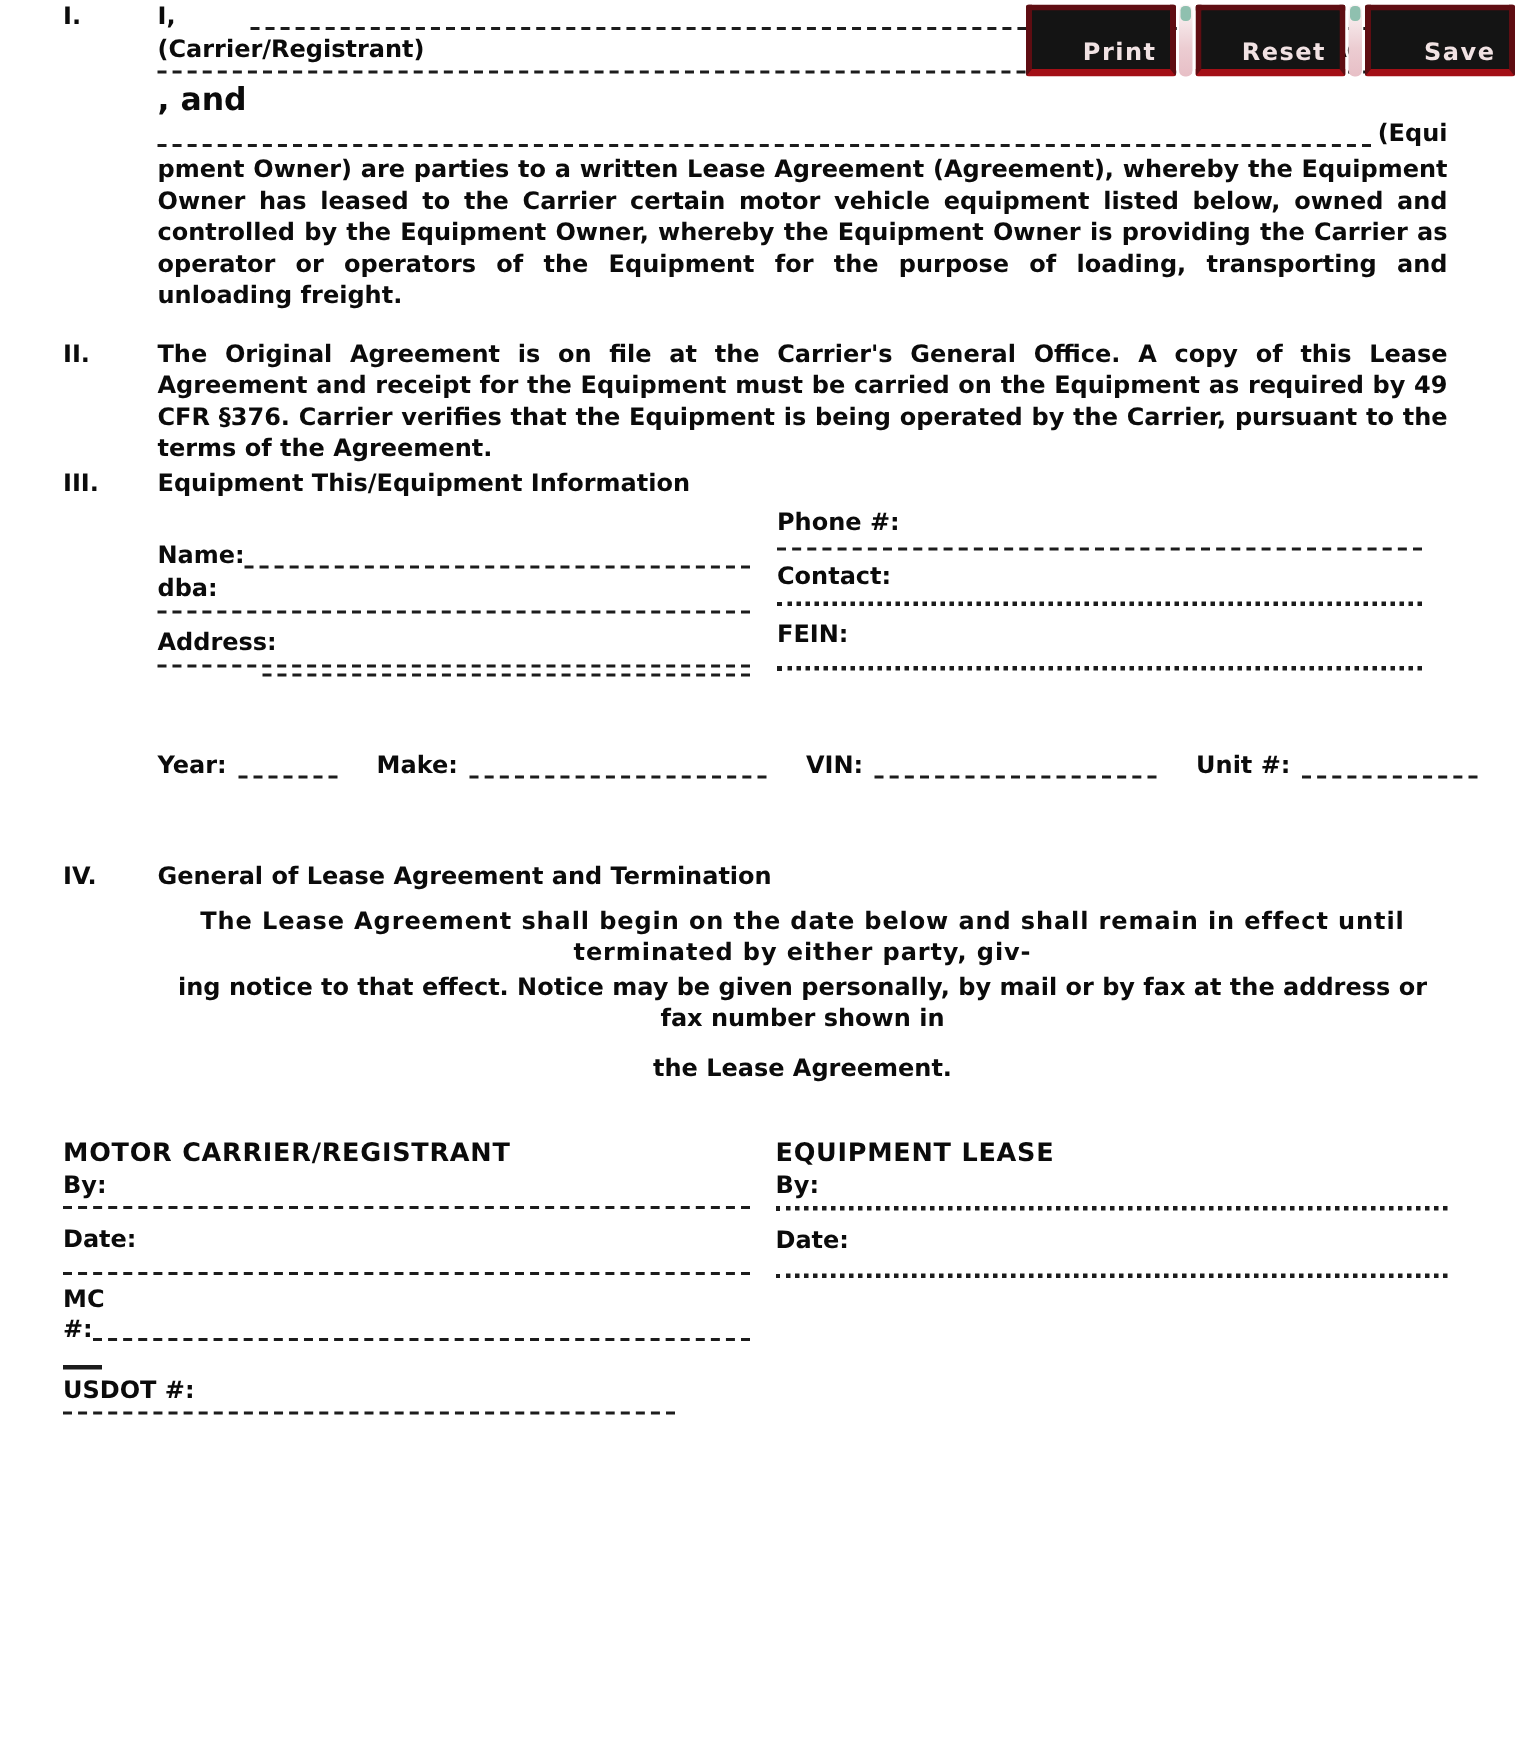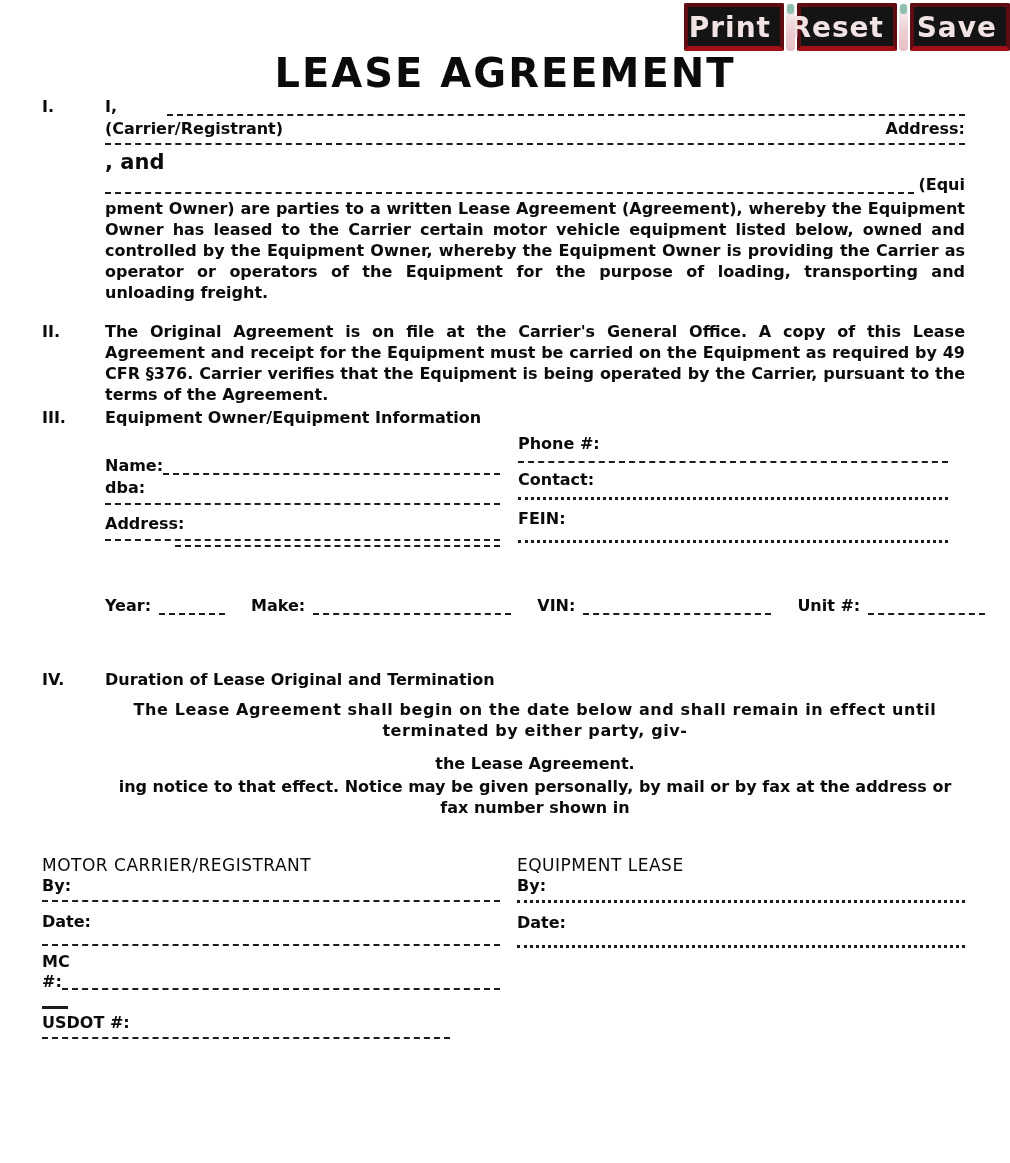--- a/index.html
+++ b/index.html
@@ -8,21 +8,21 @@
     position:relative; width:1010px; height:1163px; margin:0 auto;
     background:#ffffff; color:#0b0b0b;
     font-family:"DejaVu Sans", sans-serif; overflow:hidden;
   }
 
   
   .toolbar { position:absolute; top:3px; right:0; display:flex; align-items:stretch; height:48px; z-index:5; }
   .btn {
     width:100px; background:#141414;
     border:4px solid #5f0d12; border-bottom:5px solid #a30f16; border-radius:2px;
-    color:#f1e2e3; font-weight:bold; font-size:28px;
+    color:#f1e2e3; font-weight:bold; font-size:16px;
     display:flex; align-items:flex-end; justify-content:flex-end;
     padding:0 9px 2px 4px; cursor:pointer; letter-spacing:1px;
   }
   .sep { width:9px; margin:0 2px; border-radius:4px;
     background:linear-gradient(#fbf7f7, #eccdd2 60%, #e7bfc6); position:relative; }
   .sep::before { content:""; position:absolute; top:1px; left:1px; right:1px; height:10px;
     background:#8fc0af; border-radius:3px; }
 
   
   .title { margin:50px 120px 0 120px; text-align:center; font-size:40px; font-weight:bold;
@@ -72,21 +72,21 @@
   .vehicle-row .gap { width:26px; }
   .w-year { flex:0 0 66px; } .w-make { flex:0 0 198px; } .w-vin { flex:0 0 188px; } .w-unit { flex:1; }
 
   .sec4 { margin-top:52px; }
   .sec4 .para { margin-top:8px; text-align:center; }
   .sec4 .p2 { margin-top:2px; }
   .sec4 .p3 { margin-top:12px; }
 
   
   .sig { display:grid; grid-template-columns:458px 1fr; column-gap:17px; margin:36px 45px 0 42px; }
-  .sig-heading { font-weight:normal; font-size:17px; line-height:22px; letter-spacing:0.5px; }
+  .sig-heading { font-weight:bold; font-size:17px; line-height:22px; letter-spacing:0.5px; }
   .sig .lbl { line-height:20px; }
   .sig .hl { margin-top:4px; }
   .sig .date-lbl { margin-top:10px; }
   .sig .date-line { margin-top:12px; }
   .mc-lbl { margin-top:6px; line-height:18px; }
   .mc-row { line-height:20px; }
   .tiny-line { width:26px; border-bottom:3px solid #1c1c1c; margin-top:14px; }
   .usdot-lbl { margin-top:4px; line-height:22px; }
   .usdot-line { margin-top:14px; width:408px; }
 </style>
@@ -96,21 +96,20 @@
 <div class="page">
 
   <div class="toolbar">
     <div class="btn">Print</div>
     <div class="sep"></div>
     <div class="btn">Reset</div>
     <div class="sep"></div>
     <div class="btn">Save</div>
   </div>
 
-  <div class="title">LEASE AGREEMENT</div>
 
   <div class="sec sec1">
     <div class="num">I.</div>
     <div>
       <div class="row s1-row1">
         <span class="lbl">I,</span>
         <span class="fl"></span>
       </div>
       <div class="s1-row2">
         <span class="lbl">(Carrier/Registrant)</span>
@@ -126,21 +125,21 @@
     </div>
   </div>
 
   <div class="sec sec2">
     <div class="num">II.</div>
     <div class="para">The Original Agreement is on file at the Carrier's General Office. A copy of this Lease Agreement and receipt for the Equipment must be carried on the Equipment as required by 49 CFR §376. Carrier verifies that the Equipment is being operated by the Carrier, pursuant to the terms of the Agreement.</div>
   </div>
 
   <div class="sec sec3">
     <div class="num">III.</div>
-    <div class="sec-heading">Equipment Owner/Equipment Information</div>
+    <div class="sec-heading">Equipment This/Equipment Information</div>
   </div>
 
   <div class="fields">
     <div class="fcol-left">
       <div class="row name-row">
         <span class="lbl">Name:</span>
         <span class="fl"></span>
       </div>
       <div class="lbl dba-lbl">dba:</div>
       <div class="hl"></div>
@@ -168,24 +167,24 @@
     <span class="lbl">VIN:</span>
     <span class="fl w-vin"></span>
     <span class="gap"></span>
     <span class="lbl">Unit #:</span>
     <span class="fl w-unit"></span>
   </div>
 
   <div class="sec sec4">
     <div class="num">IV.</div>
     <div>
-      <div class="sec-heading">Duration of Lease Original and Termination</div>
+      <div class="sec-heading">General of Lease Agreement and Termination</div>
       <div class="para light">The Lease Agreement shall begin on the date below and shall remain in effect until terminated by either party, giv-</div>
+      <div class="para p2">ing notice to that effect. Notice may be given personally, by mail or by fax at the address or fax number shown in</div>
       <div class="para p3">the Lease Agreement.</div>
-      <div class="para p2">ing notice to that effect. Notice may be given personally, by mail or by fax at the address or fax number shown in</div>
     </div>
   </div>
 
   <div class="sig">
     <div class="sig-col">
       <div class="sig-heading">MOTOR CARRIER/REGISTRANT</div>
       <div class="lbl">By:</div>
       <div class="hl"></div>
       <div class="lbl date-lbl">Date:</div>
       <div class="hl date-line"></div>

